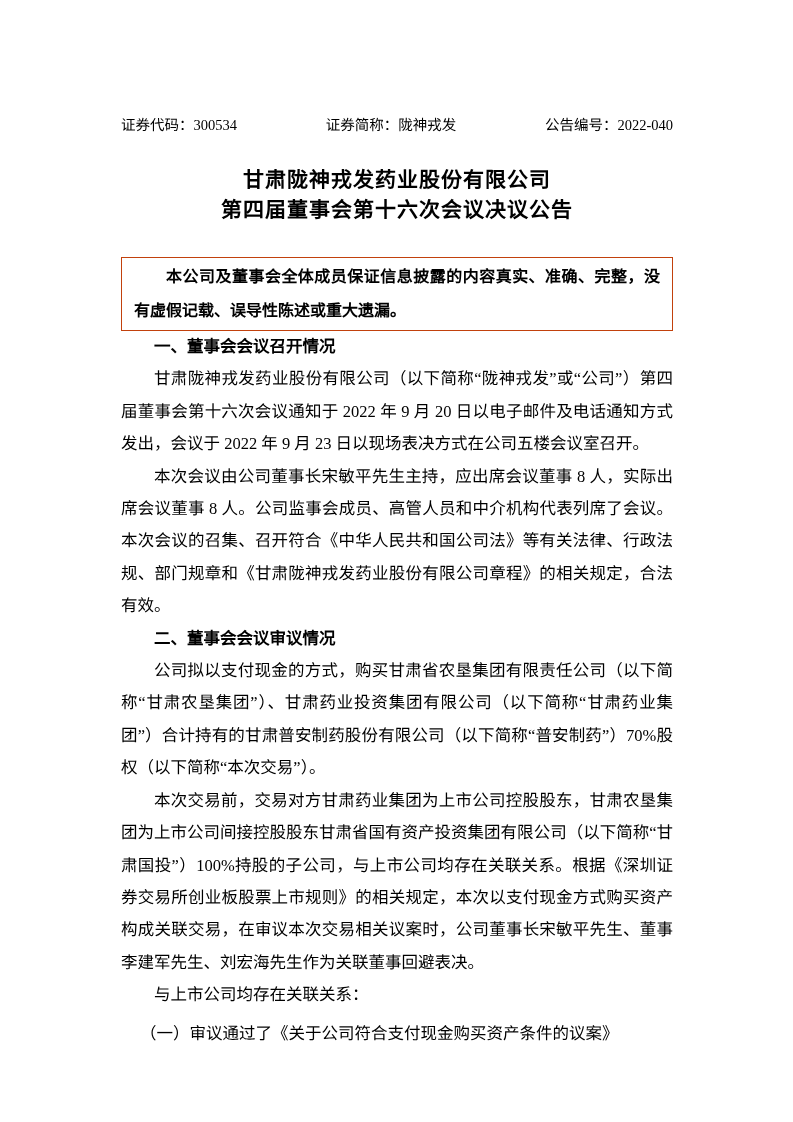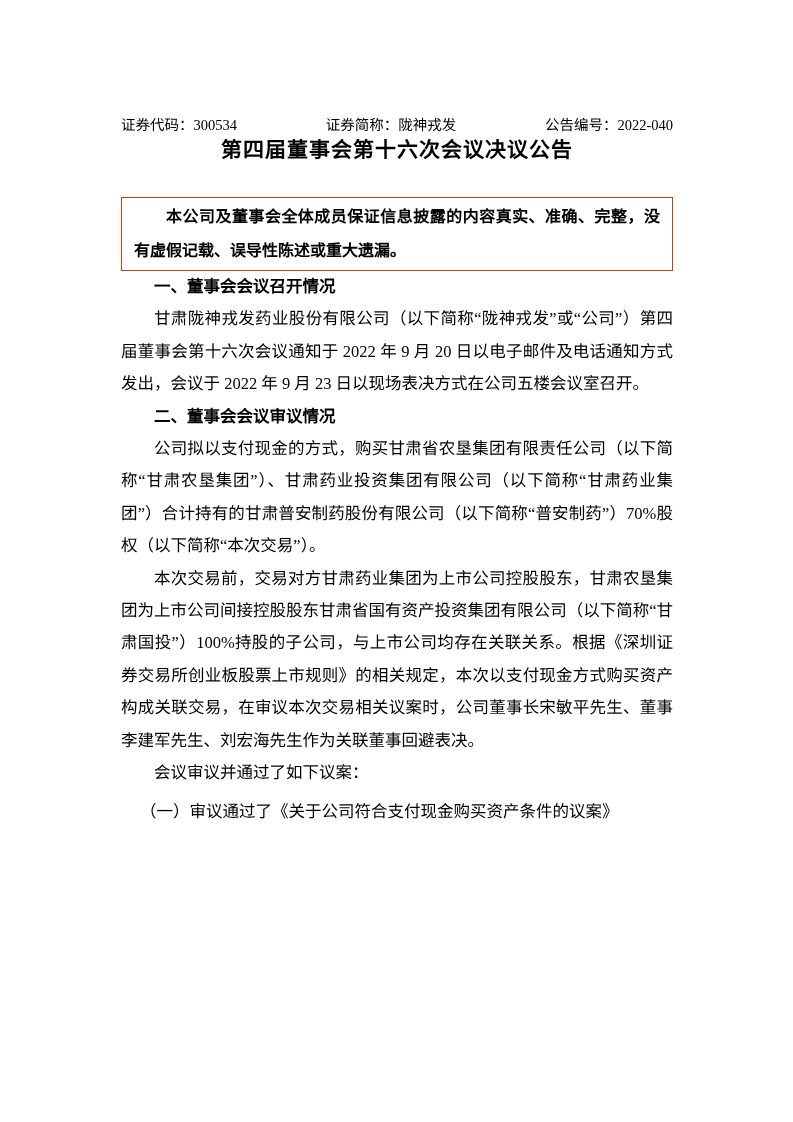--- a/index.html
+++ b/index.html
@@ -74,31 +74,33 @@
 <body>
 
 <div class="content">
 
   <div class="doc-header">
     <span>证券代码：300534</span>
     <span>证券简称：陇神戎发</span>
     <span>公告编号：2022-040</span>
   </div>
 
+  <h1 class="title title-company">甘肃陇神戎发药业股份有限公司</h1>
   <h1 class="title title-meeting">第四届董事会第十六次会议决议公告</h1>
 
   <div class="disclaimer-box">
     <p>本公司及董事会全体成员保证信息披露的内容真实、准确、完整，没有虚假记载、误导性陈述或重大遗漏。</p>
   </div>
 
   <div class="doc-body">
     <p class="section-heading">一、董事会会议召开情况</p>
     <p>甘肃陇神戎发药业股份有限公司（以下简称“陇神戎发”或“公司”）第四届董事会第十六次会议通知于 2022 年 9 月 20 日以电子邮件及电话通知方式发出，会议于 2022 年 9 月 23 日以现场表决方式在公司五楼会议室召开。</p>
+    <p>本次会议由公司董事长宋敏平先生主持，应出席会议董事 8 人，实际出席会议董事 8 人。公司监事会成员、高管人员和中介机构代表列席了会议。本次会议的召集、召开符合《中华人民共和国公司法》等有关法律、行政法规、部门规章和《甘肃陇神戎发药业股份有限公司章程》的相关规定，合法有效。</p>
 
     <p class="section-heading">二、董事会会议审议情况</p>
     <p>公司拟以支付现金的方式，购买甘肃省农垦集团有限责任公司（以下简称“甘肃农垦集团”）、甘肃药业投资集团有限公司（以下简称“甘肃药业集团”）合计持有的甘肃普安制药股份有限公司（以下简称“普安制药”）70%股权（以下简称“本次交易”）。</p>
     <p>本次交易前，交易对方甘肃药业集团为上市公司控股股东，甘肃农垦集团为上市公司间接控股股东甘肃省国有资产投资集团有限公司（以下简称“甘肃国投”）100%持股的子公司，与上市公司均存在关联关系。根据《深圳证券交易所创业板股票上市规则》的相关规定，本次以支付现金方式购买资产构成关联交易，在审议本次交易相关议案时，公司董事长宋敏平先生、董事李建军先生、刘宏海先生作为关联董事回避表决。</p>
-    <p>会议审议并通过了如下议案：</p>
+    <p>与上市公司均存在关联关系：</p>
 
     <p class="resolution-heading">（一）审议通过了《关于公司符合支付现金购买资产条件的议案》</p>
   </div>
 
 </div>
 
 </body></html>

